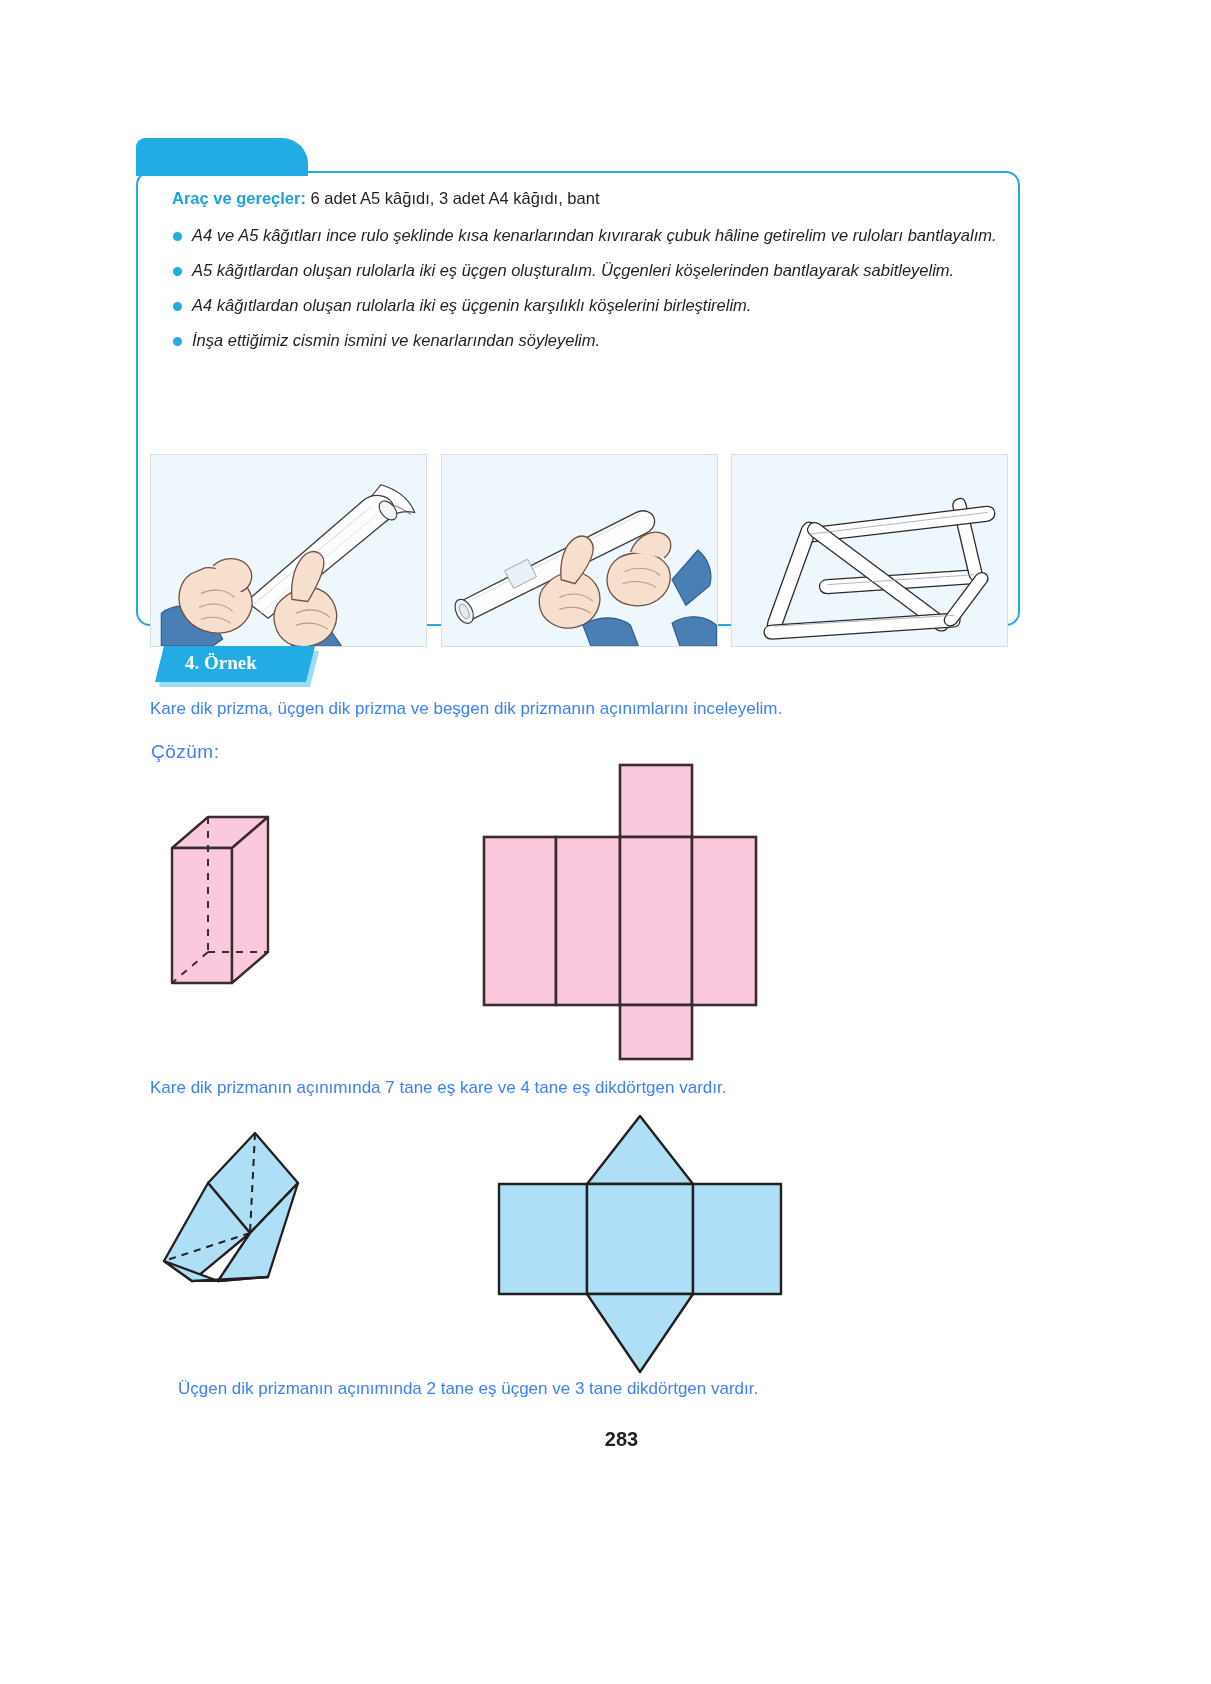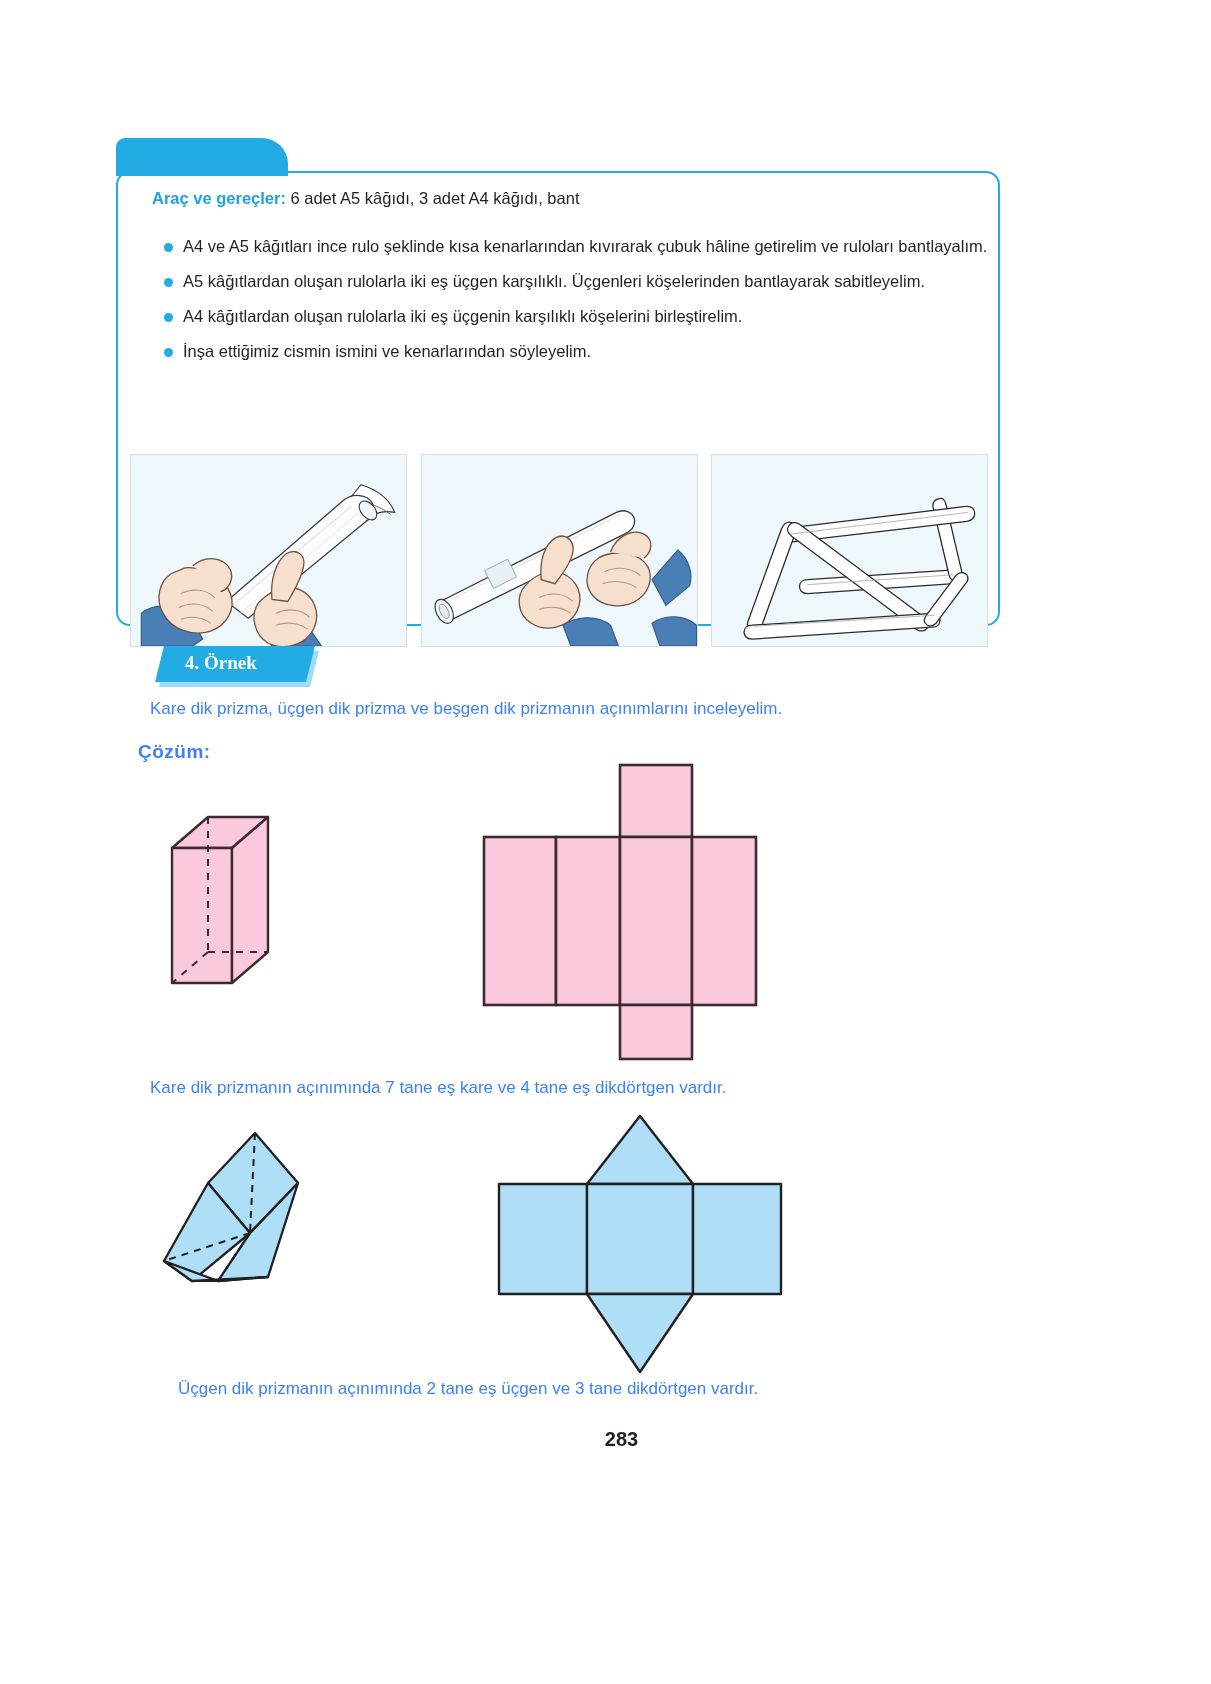--- a/index.html
+++ b/index.html
@@ -8,21 +8,21 @@
     background:#ffffff;
     font-family:"Liberation Sans", sans-serif;
     color:#231f20;
     position:relative;
     overflow:hidden;
   }
   .page{position:absolute;inset:0;}
 
   
   .activity{
-    position:absolute;left:116px;top:138px;width:1036px;height:490px;padding-left:8px;
+    position:absolute;left:136px;top:138px;width:1036px;height:490px;padding-left:8px;
   }
   .activity-tab{
     position:absolute;left:0;top:0;width:172px;height:38px;
     background:#23ace3;
     border-radius:9px 26px 0 0;
     z-index:3;
   }
   .activity-tab-label{
     position:absolute;left:18px;top:6px;
     font-family:"Liberation Serif", serif;
@@ -39,21 +39,21 @@
 
   .tools-line{
     position:absolute;left:34px;top:14px;width:820px;
     font-size:16.5px;line-height:22px;
   }
   .tools-label{color:#19a4dd;font-weight:700;}
   .tools-value{color:#231f20;}
 
   ul.steps{
     position:absolute;left:8px;top:42px;width:862px;
-    margin:15px;padding:0;list-style:none;
+    margin:4px;padding:0;list-style:none;font-style:italic;
   }
   ul.steps li{
     position:relative;
     font-size:16.5px;
     line-height:33px;
     color:#231f20;
     text-align:justify;
     padding-left:0;
     margin:0 0 2px 0;
   }
@@ -103,22 +103,22 @@
     font-family:"Liberation Serif", serif;
     font-weight:700;font-size:19px;color:#ffffff;
   }
 
   .body-text{
     position:absolute;
     font-size:17px;line-height:24px;color:#3b82f6;
   }
   .example-q{left:150px;top:697px;width:900px;}
   .cozum{
-    left:138px;top:740px;
-    font-size:19px;font-weight:700;letter-spacing:.5px;
+    left:151px;top:740px;
+    font-size:19px;font-weight:400;letter-spacing:.5px;
   }
   .cap-square{left:150px;top:1076px;width:900px;}
   .cap-tri{left:150px;top:1377px;width:900px;margin-left:28px;}
 
   
   .fig{position:absolute;}
   .fig svg{display:block;}
   #fig-square-solid{left:150px;top:795px;}
   #fig-square-net{left:480px;top:755px;}
   #fig-tri-solid{left:150px;top:1115px;}
@@ -147,21 +147,21 @@
           <span class="tools-label">Araç ve gereçler:</span><span class="tools-value"> 6 adet A5 kâğıdı, 3 adet A4 kâğıdı, bant</span>
         </div>
 
         <ul class="steps">
           <li class="indent justified">
             <span class="bullet"></span>
             <span class="txt">A4 ve A5 kâğıtları ince rulo şeklinde kısa kenarlarından kıvırarak çubuk hâline getirelim ve ruloları bantlayalım.</span>
           </li>
           <li class="indent justified">
             <span class="bullet"></span>
-            <span class="txt">A5 kâğıtlardan oluşan rulolarla iki eş üçgen karşılıklı. Üçgenleri köşelerinden bantlayarak sabitleyelim.</span>
+            <span class="txt">A5 kâğıtlardan oluşan rulolarla iki eş üçgen oluşturalım. Üçgenleri köşelerinden bantlayarak sabitleyelim.</span>
           </li>
           <li class="indent">
             <span class="bullet"></span>
             <span class="txt">A4 kâğıtlardan oluşan rulolarla iki eş üçgenin karşılıklı köşelerini birleştirelim.</span>
           </li>
           <li class="indent">
             <span class="bullet"></span>
             <span class="txt">İnşa ettiğimiz cismin ismini ve kenarlarından söyleyelim.</span>
           </li>
         </ul>

